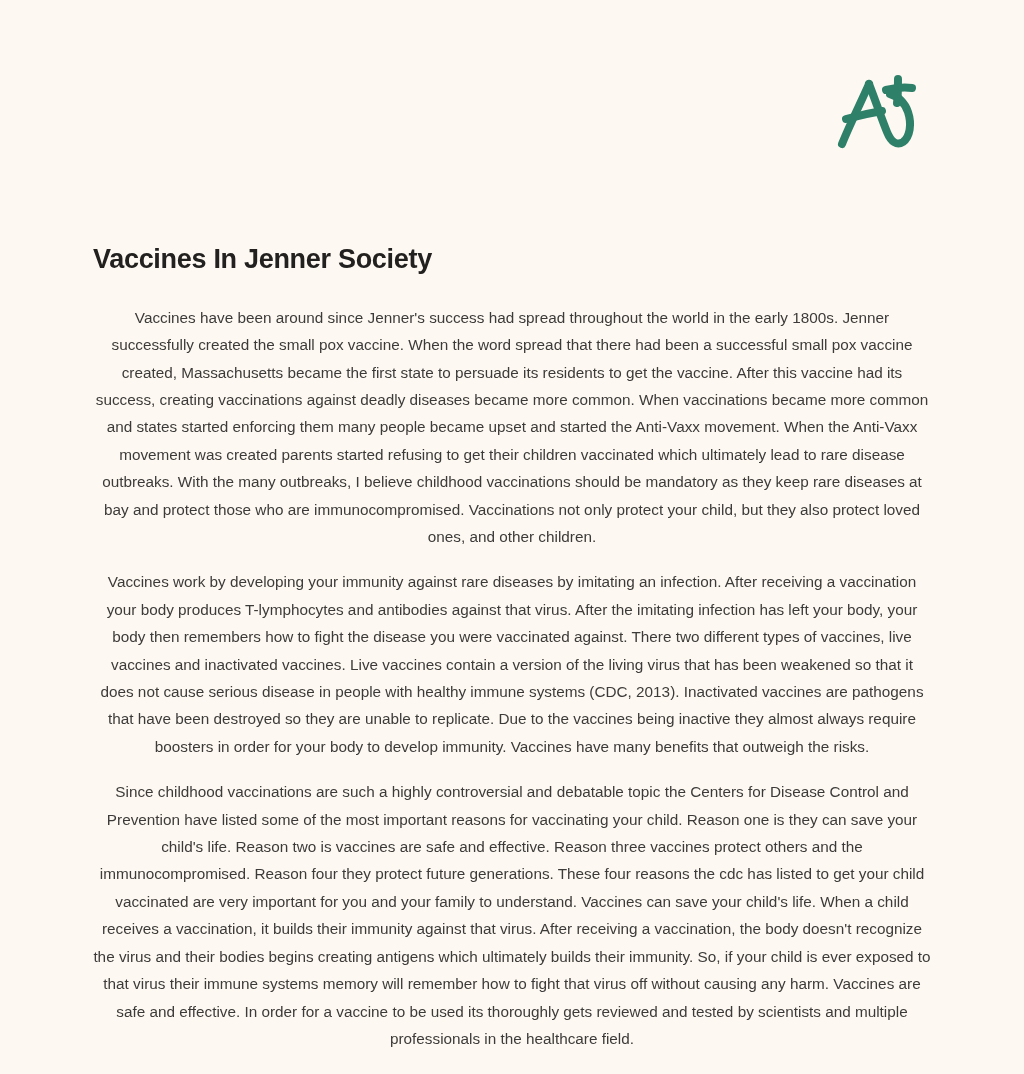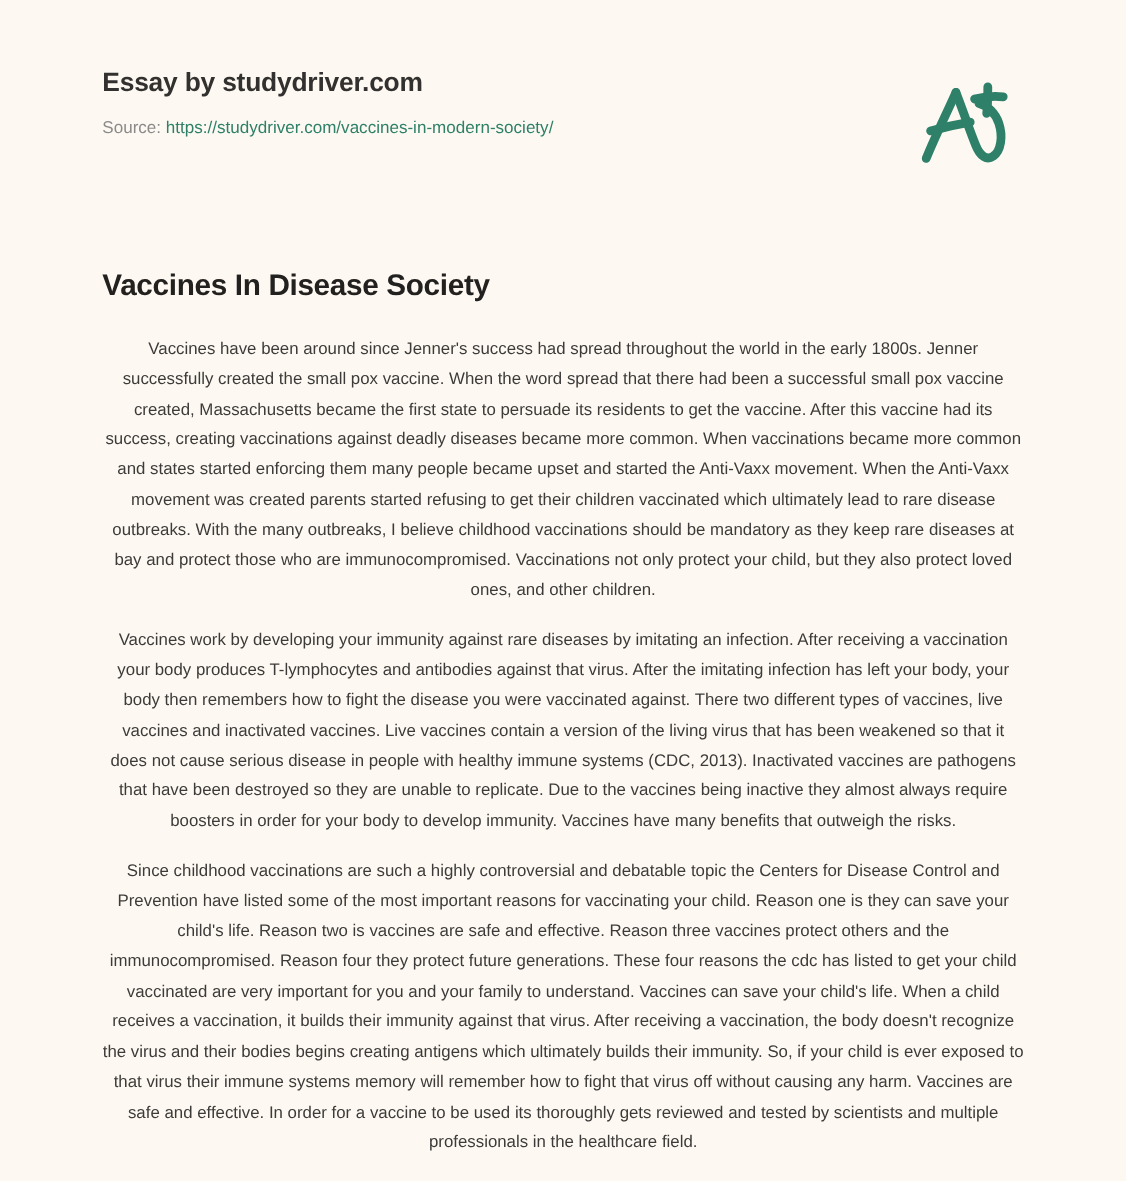--- a/index.html
+++ b/index.html
@@ -97,47 +97,40 @@
   }
   .para:last-child {
     margin-bottom: 0;
   }
 </style>
 </head>
 <body>
 
 <div class="page">
 
-  <div class="header">
-    <div class="brand-title">Essay by studydriver.com</div>
-    <div class="source-line">
-      <span class="source-label">Source:</span>
-      <span class="source-url">https://studydriver.com/vaccines-in-modern-society/</span>
-    </div>
-  </div>
 
   <div class="logo">
     <svg viewBox="0 0 120 120" xmlns="http://www.w3.org/2000/svg">
       <g fill="none" stroke="#2f8069" stroke-linecap="round" stroke-linejoin="round">
 
         <path d="M45 22 C38 38 26 62 18 82" stroke-width="8"></path>
 
         <path d="M45 22 C52 40 58 58 63 70 C67 80 73 84 79 80 C86 75 88 62 84 50 C81 41 74 34 66 32" stroke-width="8"></path>
 
         <path d="M22 57 C33 54 46 51 58 49" stroke-width="8"></path>
 
         <path d="M74 17 C74 26 74 34 73 41" stroke-width="8"></path>
 
         <path d="M62 28 C70 26 80 25 88 26" stroke-width="8"></path>
       </g>
     </svg>
   </div>
 
   <div class="doc">
-    <h1 class="doc-title">Vaccines In Disease Society</h1>
+    <h1 class="doc-title">Vaccines In Jenner Society</h1>
 
     <p class="para">Vaccines have been around since Jenner's success had spread throughout the world in the early 1800s. Jenner successfully created the small pox vaccine. When the word spread that there had been a successful small pox vaccine created, Massachusetts became the first state to persuade its residents to get the vaccine. After this vaccine had its success, creating vaccinations against deadly diseases became more common. When vaccinations became more common and states started enforcing them many people became upset and started the Anti-Vaxx movement. When the Anti-Vaxx movement was created parents started refusing to get their children vaccinated which ultimately lead to rare disease outbreaks. With the many outbreaks, I believe childhood vaccinations should be mandatory as they keep rare diseases at bay and protect those who are immunocompromised. Vaccinations not only protect your child, but they also protect loved ones, and other children.</p>
     <p class="para">Vaccines work by developing your immunity against rare diseases by imitating an infection. After receiving a vaccination your body produces T-lymphocytes and antibodies against that virus. After the imitating infection has left your body, your body then remembers how to fight the disease you were vaccinated against. There two different types of vaccines, live vaccines and inactivated vaccines. Live vaccines contain a version of the living virus that has been weakened so that it does not cause serious disease in people with healthy immune systems (CDC, 2013). Inactivated vaccines are pathogens that have been destroyed so they are unable to replicate. Due to the vaccines being inactive they almost always require boosters in order for your body to develop immunity. Vaccines have many benefits that outweigh the risks.</p>
     <p class="para">Since childhood vaccinations are such a highly controversial and debatable topic the Centers for Disease Control and Prevention have listed some of the most important reasons for vaccinating your child. Reason one is they can save your child's life. Reason two is vaccines are safe and effective. Reason three vaccines protect others and the immunocompromised. Reason four they protect future generations. These four reasons the cdc has listed to get your child vaccinated are very important for you and your family to understand. Vaccines can save your child's life. When a child receives a vaccination, it builds their immunity against that virus. After receiving a vaccination, the body doesn't recognize the virus and their bodies begins creating antigens which ultimately builds their immunity. So, if your child is ever exposed to that virus their immune systems memory will remember how to fight that virus off without causing any harm. Vaccines are safe and effective. In order for a vaccine to be used its thoroughly gets reviewed and tested by scientists and multiple professionals in the healthcare field.</p>
     <p class="para">Vaccine development is a long, complex process, often lasting 10-15 years and invol</p>
   </div>
 
 </div>
 
 </body></html>

